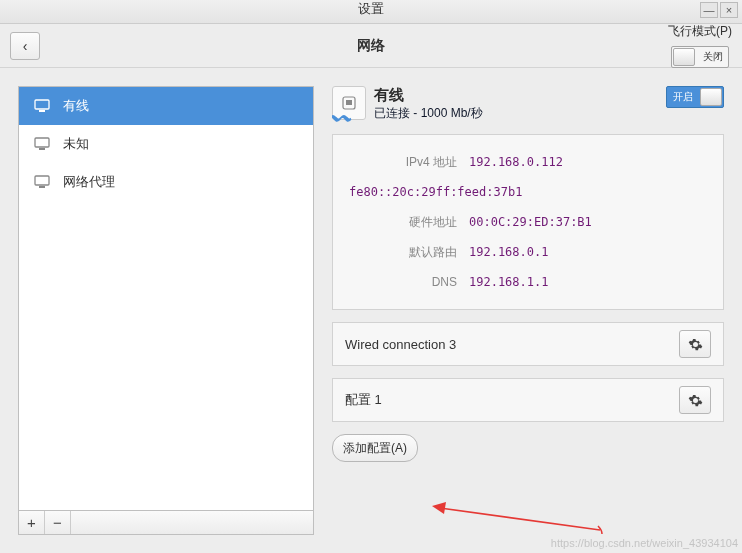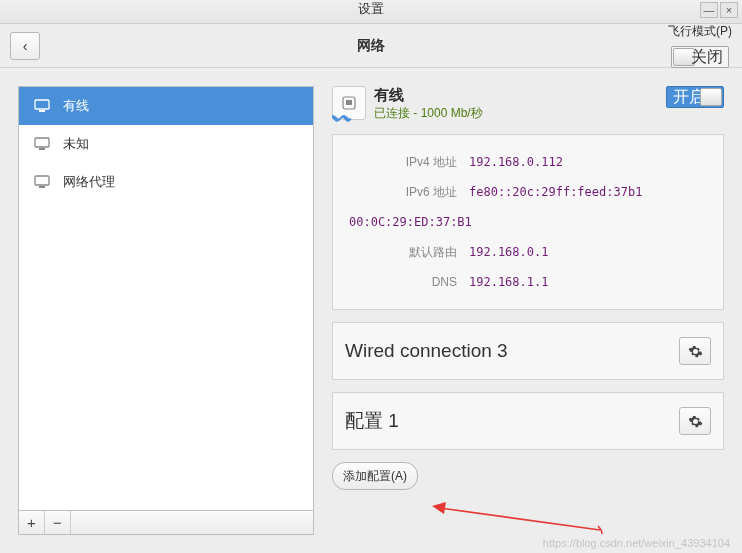--- a/index.html
+++ b/index.html
@@ -8,52 +8,52 @@
 .titlebar .ctrls { position: absolute; right: 4px; top: 2px; display: flex; gap: 2px; }
 .titlebar .ctrls span { width: 18px; height: 16px; background: #e6e6e6; border: 1px solid #bbb; display: flex; align-items: center; justify-content: center; font-size: 11px; color: #555; cursor: pointer; }
 .toolbar { height: 44px; background: #ededed; border-bottom: 1px solid #d4d4d4; display: flex; align-items: center; padding: 0 10px; position: relative; }
 .back-btn { width: 30px; height: 28px; background: linear-gradient(#fcfcfc,#ececec); border: 1px solid #b7b7b7; border-radius: 3px; display: flex; align-items: center; justify-content: center; font-size: 14px; color: #333; cursor: pointer; }
 .toolbar-title { position: absolute; left: 50%; transform: translateX(-50%); font-size: 14px; color: #333; font-weight: bold; }
 .airplane { position: absolute; right: 10px; display: flex; align-items: center; gap: 6px; font-size: 12px; color: #333; flex-direction: column; }
 .switch { width: 58px; height: 22px; border: 1px solid #a5a5a5; border-radius: 2px; display: flex; align-items: center; background: #f5f5f5; position: relative; }
 .switch .knob { width: 22px; height: 18px; background: linear-gradient(#fff,#e0e0e0); border: 1px solid #aaa; border-radius: 2px; position: absolute; }
 .switch.off .knob { left: 1px; }
 .switch.on .knob { right: 1px; }
-.switch .lbl { position: absolute; font-size: 16px; color: #333; }
+.switch .lbl { position: absolute; font-size: 10px; color: #333; }
 .switch.off .lbl { right: 5px; }
 .switch.on .lbl { left: 6px; color: #fff; }
 .switch.on { background: #4a90d9; border-color: #3678b5; }
 .content { display: flex; padding: 18px; gap: 18px; height: calc(100% - 68px); }
 .sidebar { width: 296px; display: flex; flex-direction: column; }
 .list { flex: 1; background: #fff; border: 1px solid #bfbfbf; }
 .list-item { height: 38px; display: flex; align-items: center; padding: 0 14px; gap: 12px; font-size: 13px; color: #333; cursor: pointer; }
 .list-item.sel { background: #4a90d9; color: #fff; }
 .list-item .ic { width: 18px; height: 14px; display: flex; align-items: center; justify-content: center; }
 .list-foot { height: 24px; border: 1px solid #bfbfbf; border-top: none; background: linear-gradient(#fafafa,#ececec); display: flex; }
 .list-foot button { width: 26px; height: 100%; border: none; border-right: 1px solid #ccc; background: transparent; font-size: 15px; color: #444; cursor: pointer; }
 .main { flex: 1; display: flex; flex-direction: column; gap: 12px; overflow-y: auto; }
 .header { display: flex; align-items: flex-start; gap: 8px; }
 .net-icon { width: 34px; height: 34px; border: 1px solid #ccc; border-radius: 3px; background: #fafafa; display: flex; align-items: center; justify-content: center; position: relative; }
 .cable { color: #4a90d9; font-size: 22px; position: absolute; left: -4px; bottom: -12px; }
 .header-txt h3 { font-size: 15px; font-weight: bold; color: #2b2b2b; }
-.header-txt .sub { font-size: 12px; color: #4d7c0f; }
+.header-txt .sub { font-size: 12px; color: #0f172a; }
 .header .sw-right { margin-left: auto; }
 .panel { border: 1px solid #d2d2d2; background: #f7f7f7; }
 .panel-head { height: 40px; display: flex; align-items: center; padding: 0 12px; font-size: 13px; color: #333; gap: 8px; border-bottom: 1px solid #e4e4e4; }
 .panel-head .check { color: #333; font-size: 13px; }
 .gear-btn { width: 32px; height: 28px; margin-left: auto; background: linear-gradient(#fcfcfc,#ececec); border: 1px solid #b7b7b7; border-radius: 3px; display: flex; align-items: center; justify-content: center; cursor: pointer; }
 .gear-btn svg { width: 15px; height: 15px; fill: #444; }
 .detail-rows { padding: 12px 16px; }
 .row { display: flex; height: 30px; align-items: center; font-size: 12px; }
 .row .k { width: 120px; text-align: right; color: #888; padding-right: 12px; }
 .row .v { color: #701a75; font-family: monospace; font-size: 12px; }
-.simple-panel { border: 1px solid #d2d2d2; background: #f7f7f7; height: 58px; display: flex; align-items: center; padding: 0 12px; font-size: 19px; color: #333; }
+.simple-panel { border: 1px solid #d2d2d2; background: #f7f7f7; height: 44px; display: flex; align-items: center; padding: 0 12px; font-size: 13px; color: #333; }
 .add-btn { width: 86px; height: 28px; background: linear-gradient(#fcfcfc,#ececec); border: 1px solid #b7b7b7; border-radius: 13px; font-size: 12px; color: #333; cursor: pointer; }
 .arrow { position: absolute; pointer-events: none; }
-.watermark { position: absolute; right: 12px; bottom: 4px; font-size: 11px; color: rgba(120,120,120,0.35); }
+.watermark { position: absolute; right: 4px; bottom: 4px; font-size: 11px; color: rgba(120,120,120,0.35); }
 </style>
 </head>
 <body>
 
 <div class="titlebar">
   <span>设置</span>
   <div class="ctrls">
     <span>—</span>
     <span>×</span>
   </div>
@@ -131,24 +131,24 @@
       </div>
     </div>
 
     <div class="panel">
       <div class="detail-rows">
         <div class="row">
             <span class="k">IPv4 地址</span>
             <span class="v">192.168.0.112</span>
           </div>
         <div class="row">
-            <span class="k">IPv6 地址</span>
             <span class="v">fe80::20c:29ff:feed:37b1</span>
           </div>
         <div class="row">
+            <span class="k">硬件地址</span>
             <span class="v">00:0C:29:ED:37:B1</span>
           </div>
         <div class="row">
             <span class="k">默认路由</span>
             <span class="v">192.168.0.1</span>
           </div>
         <div class="row">
             <span class="k">DNS</span>
             <span class="v">192.168.1.1</span>
           </div>

